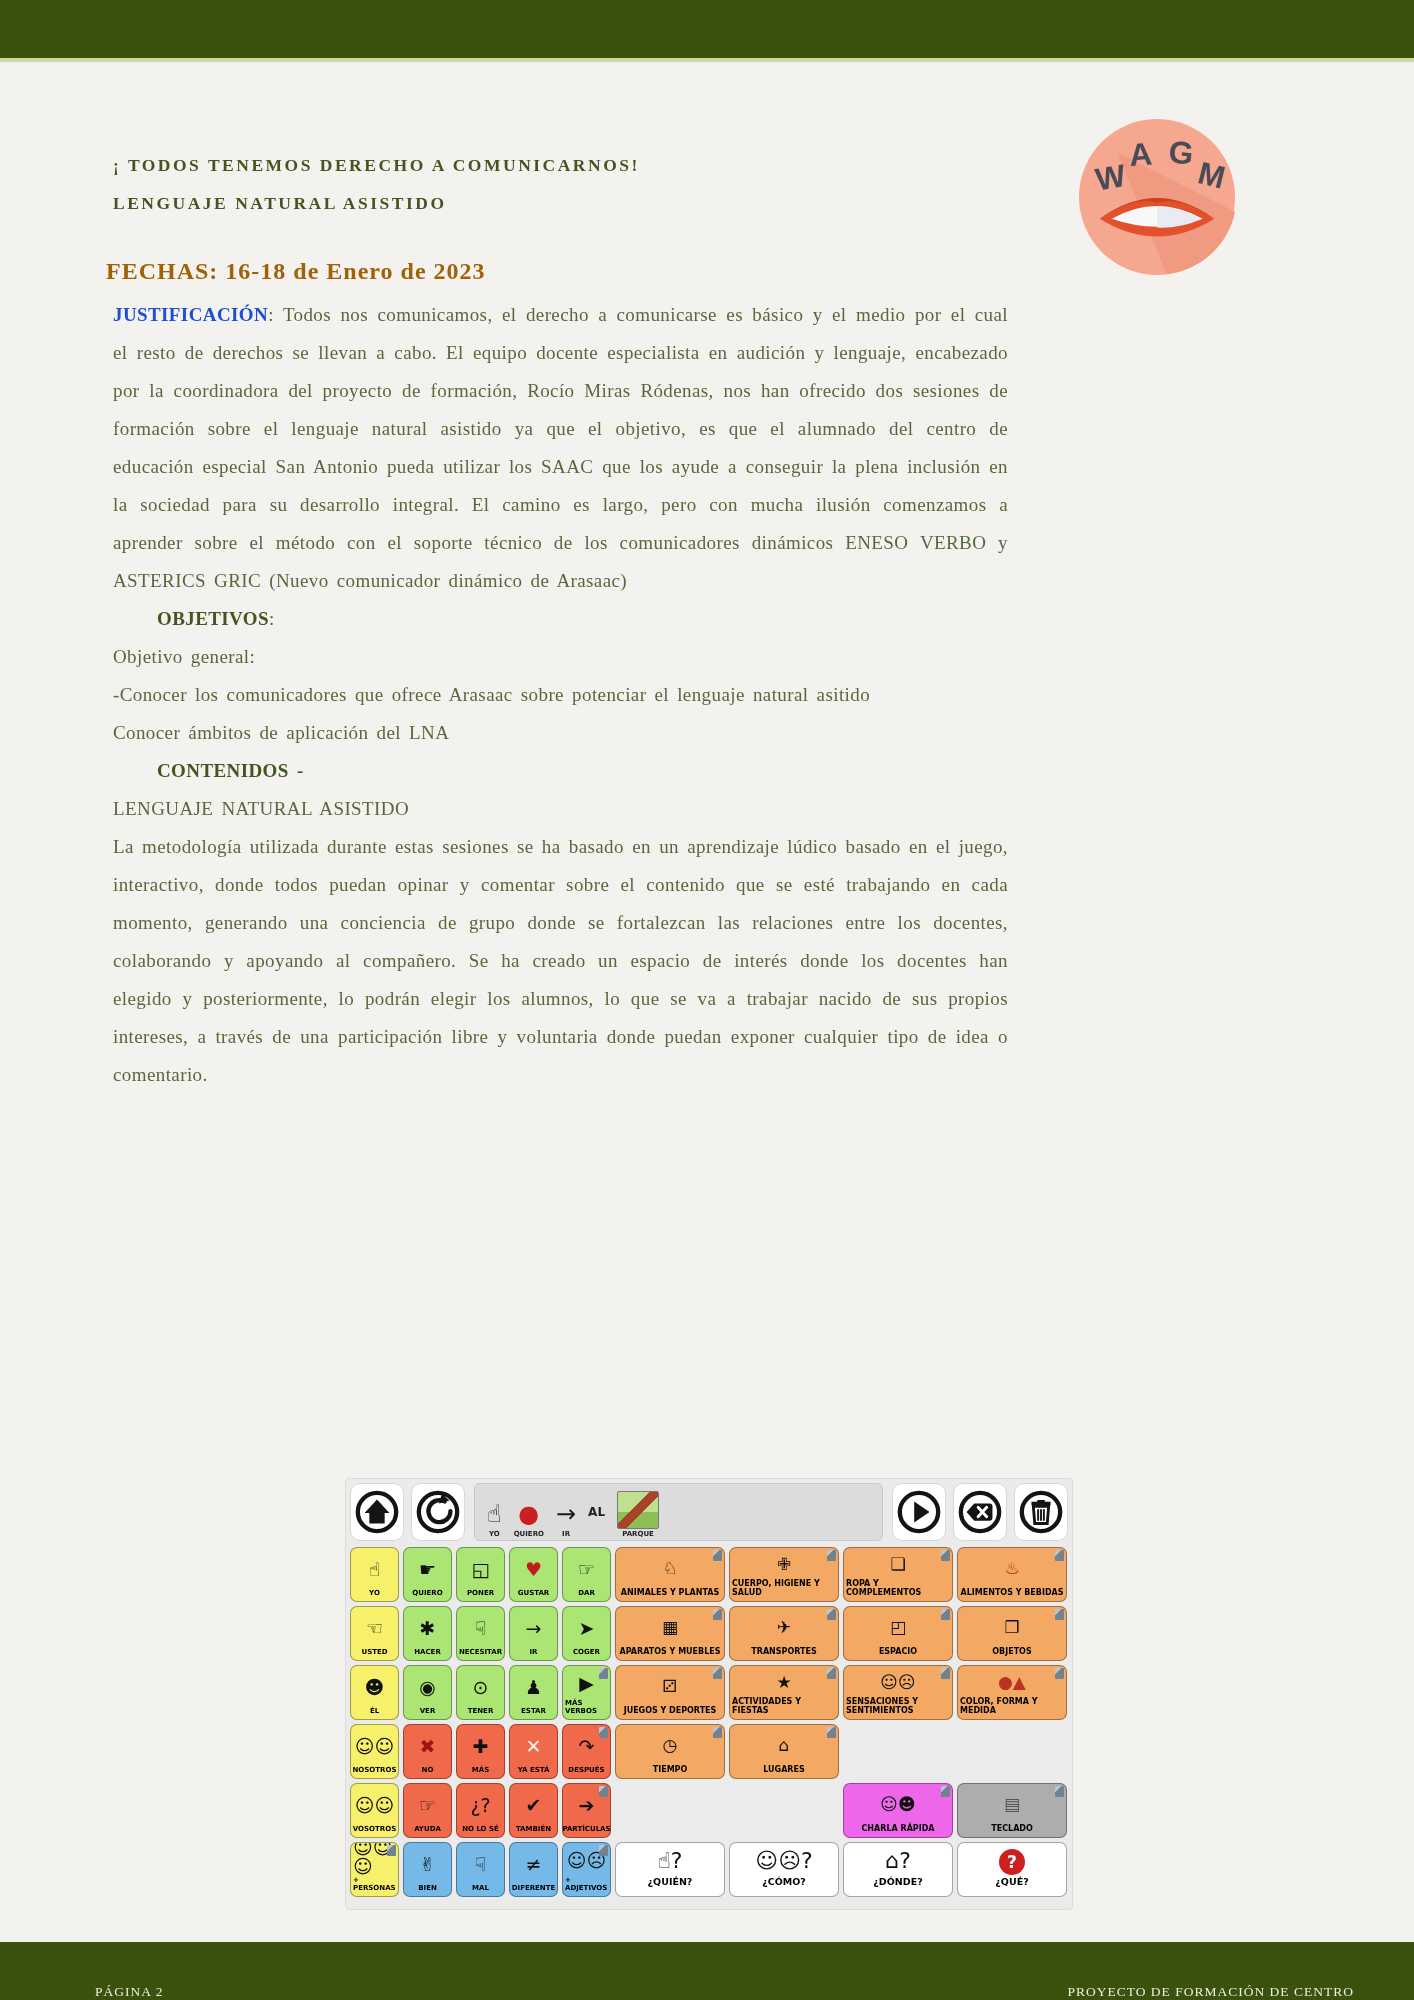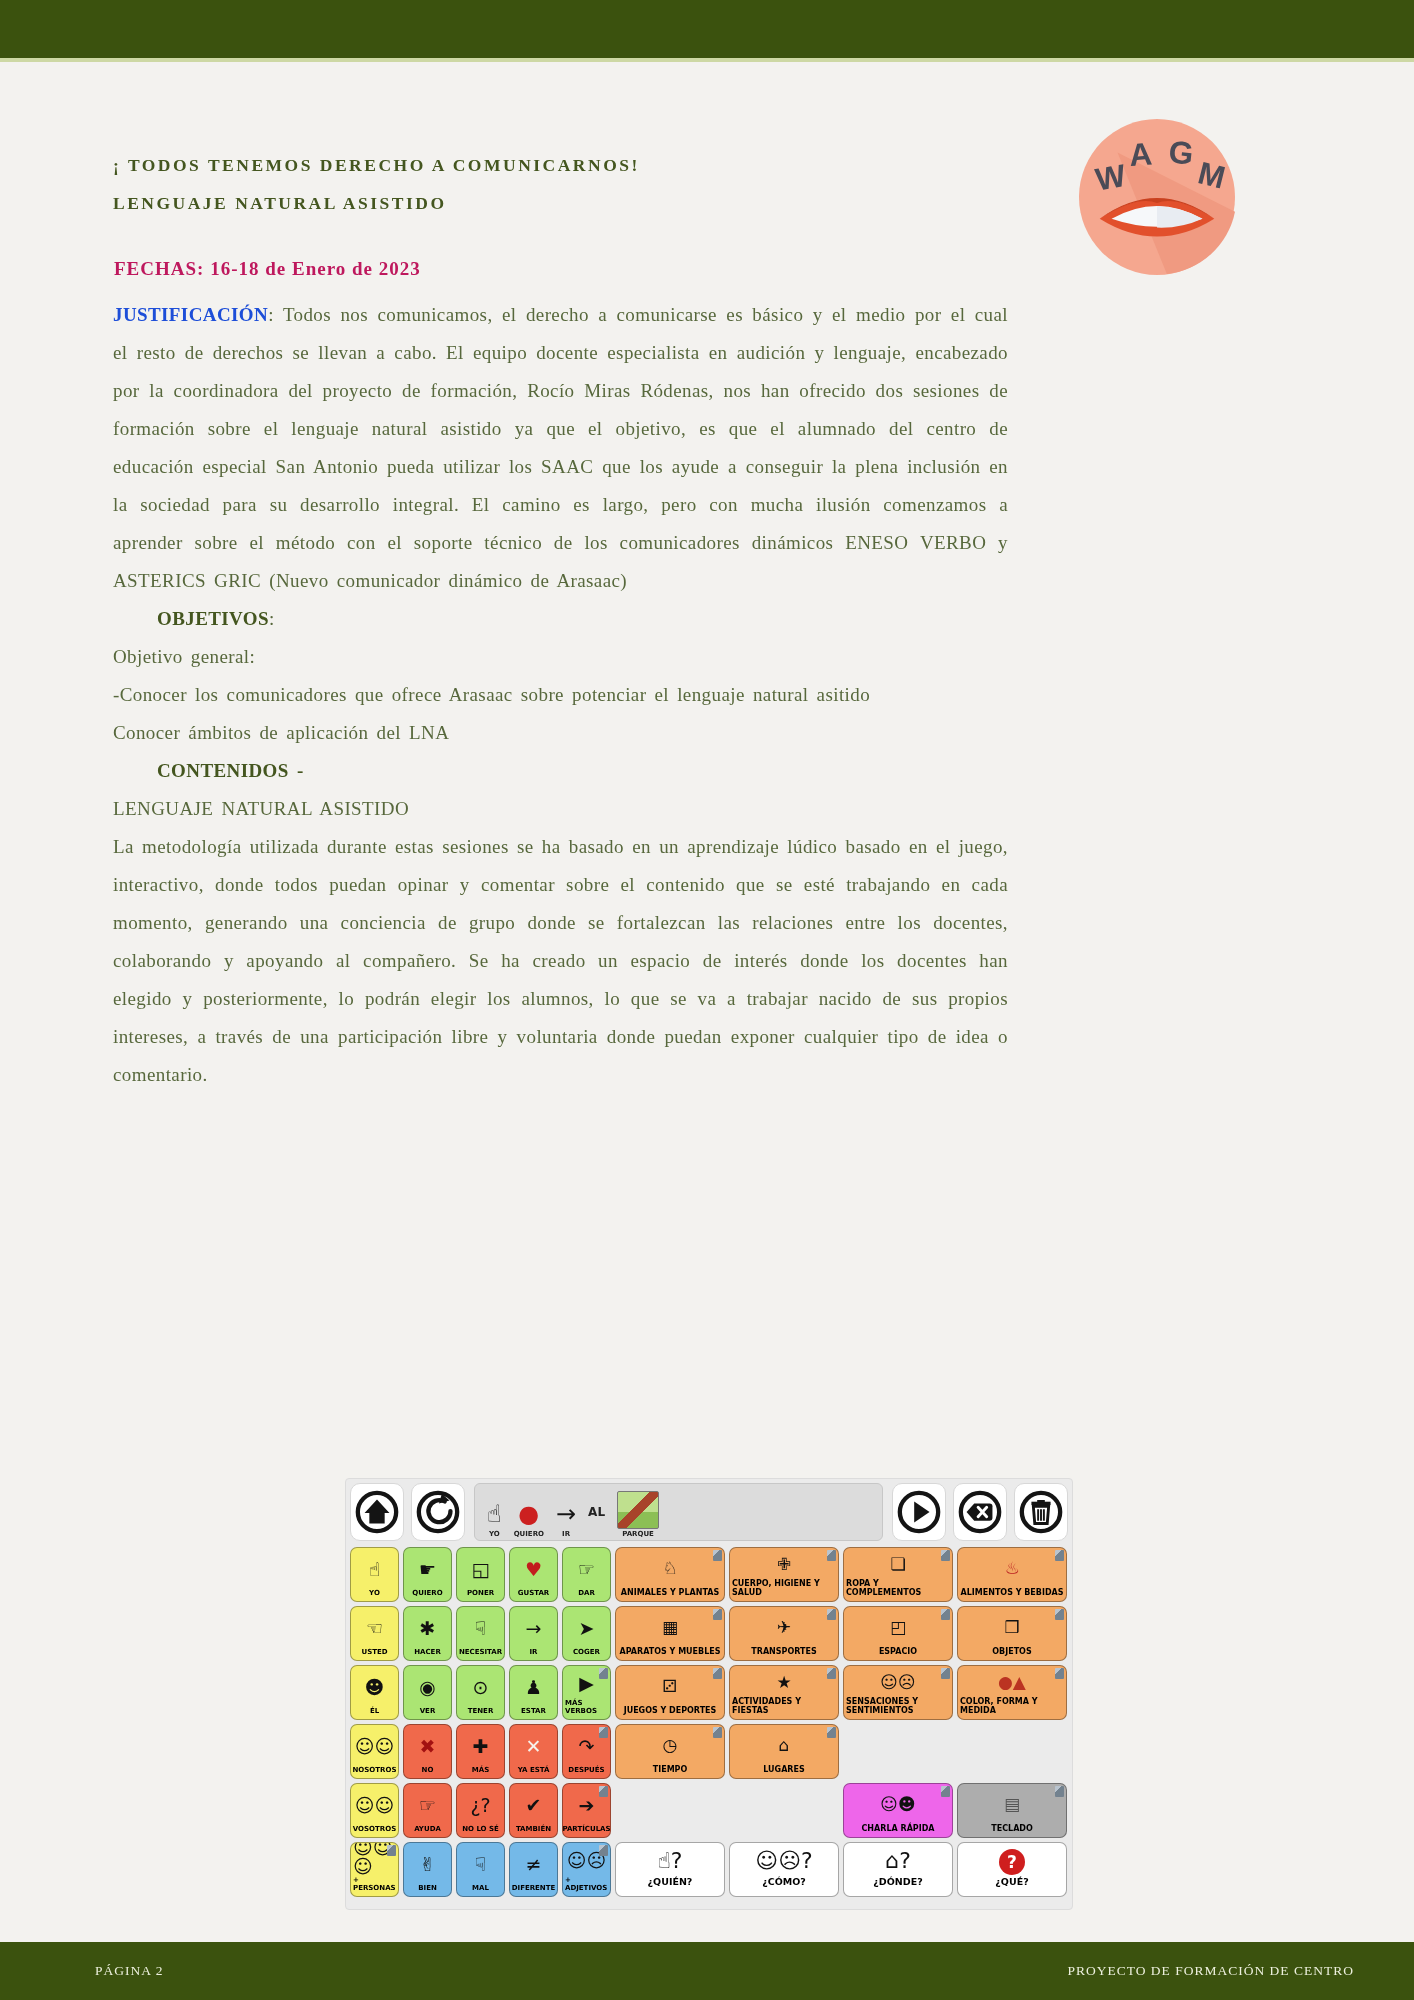--- a/index.html
+++ b/index.html
@@ -7,27 +7,27 @@
   #page {
     position: relative; width: 1414px; height: 2000px;
     background: #f3f2ef; overflow: hidden;
     font-family: "Liberation Serif", serif;
   }
   
   .topbar { position:absolute; left:0; top:0; width:1414px; height:58px; background:#3b520e; }
   .topbar-edge { position:absolute; left:0; top:58px; width:1414px; height:4px; background:#cdd8a4; }
   .footer {
     position:absolute; left:0; top:1942px; width:1414px; height:58px; background:#3b520e;
-    display:flex; align-items:center; justify-content:space-between;
+    display:flex; align-items:flex-end; justify-content:space-between;
     padding:0 60px 0 95px; color:#edf0de; font-size:13.5px; letter-spacing:1px;
   }
   
   .title-block { position:absolute; left:113px; top:146px; color:#44561f; }
   .title-block div { font-weight:bold; font-size:17.5px; letter-spacing:2.5px; line-height:38px; }
-  .fechas { position:absolute; left:114px; top:258px; color:#be185d; font-weight:bold; font-size:19px; letter-spacing:1px; }
+  .fechas { position:absolute; left:106px; top:258px; color:#a16207; font-weight:bold; font-size:24px; letter-spacing:1px; }
   .column {
     position:absolute; left:113px; top:296px; width:895px;
     color:#57683c; font-size:19px; line-height:38px; letter-spacing:0.4px; word-spacing:3px;
     text-align:justify;
   }
   .column .lead { font-weight:bold; color:#1d4ed8; }
   .column .hline { font-weight:bold; color:#44561f; text-align:left;margin-left:44px; }
   .column .pline { text-align:left; }
   .activities-heading {
     position:absolute; left:50%; top:1363px; transform:translateX(-50%);

